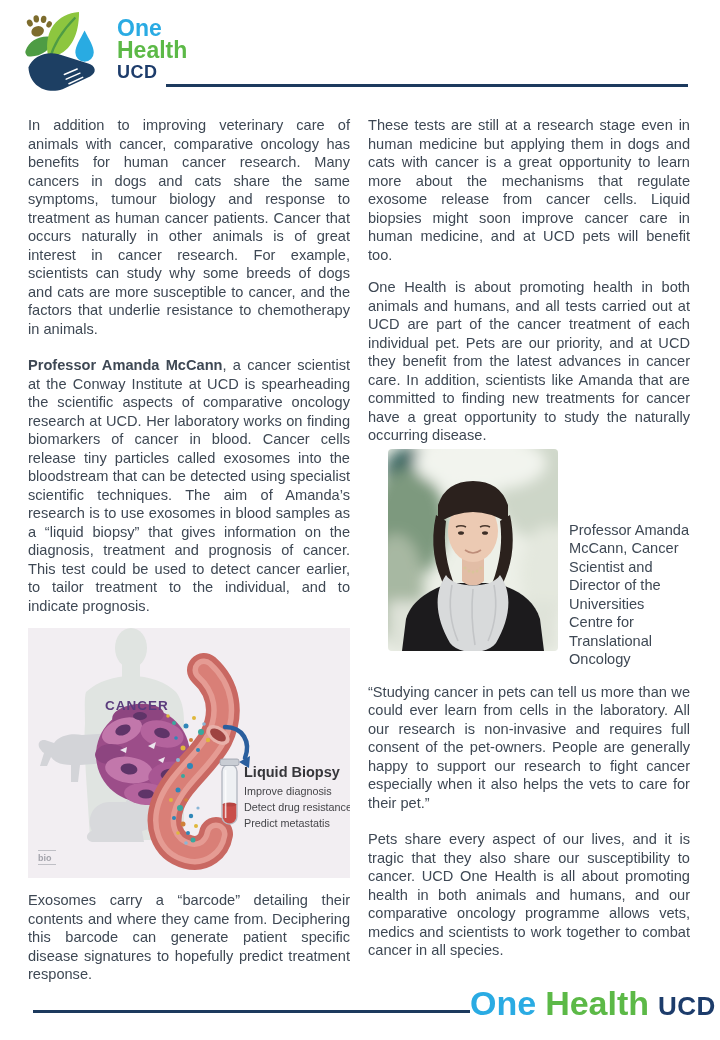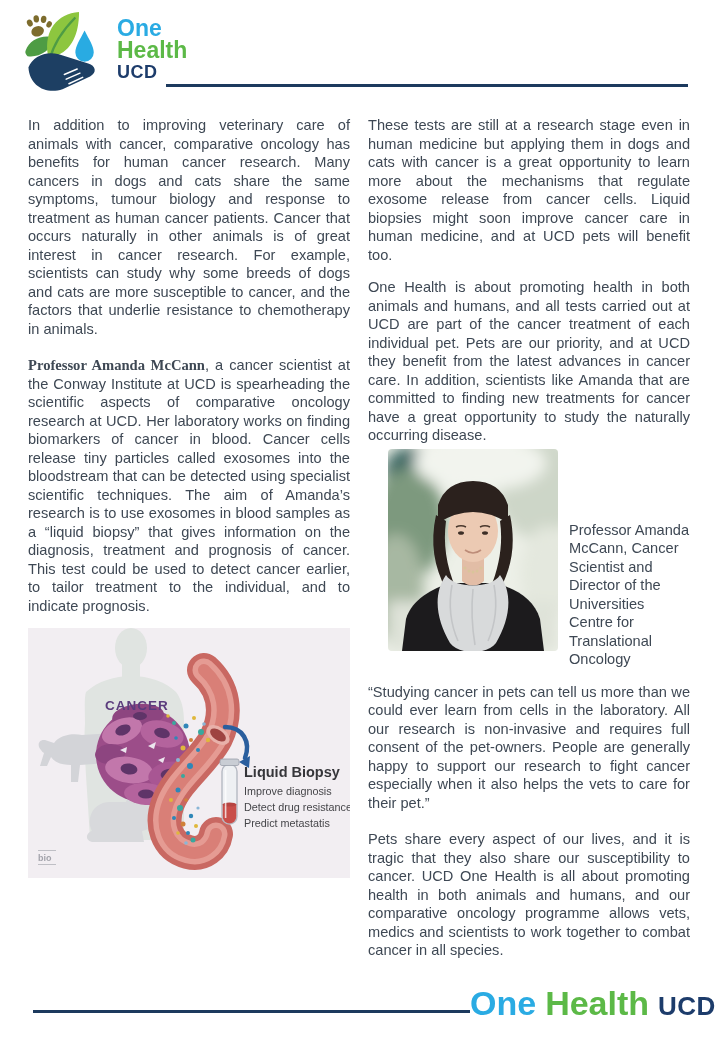--- a/index.html
+++ b/index.html
@@ -16,21 +16,21 @@
   .logo-text .w3{display:block;font-size:18px;color:#1d3c6b;line-height:21px;letter-spacing:.5px;}
   .rule{position:absolute;background:#1c3a5e;height:3px;}
   .rule-top{left:166px;top:84px;width:522px;}
   .rule-bottom{left:33px;top:1010px;width:437px;}
   
   .col{position:absolute;top:116px;width:322px;font-size:14.6px;line-height:18.5px;text-align:justify;}
   .col-left{left:28px;}
   .col-right{left:368px;}
   .col p{margin:0 0 18px;}
   .col p.tight{margin-bottom:13px;}
-  b{font-weight:700;font-family:Liberation Serif, serif;}
+  b{font-weight:700;}
   figure{margin:0 0 13px;width:322px;height:250px;}
   .photo-row{display:flex;margin:2px 0 14px;padding-left:20px;}
   .photo{width:170px;height:202px;border-radius:4px;overflow:hidden;flex:none;}
   .photo-caption{margin-left:11px;margin-top:72px;width:141px;text-align:left;line-height:18.5px;}
   .quote{margin:0 0 36px;}
   
   .footer-logo{position:absolute;left:470px;top:984px;display:flex;align-items:baseline;font-weight:bold;}
   .footer-logo .w1{font-size:34px;color:#2aabe3;}
   .footer-logo .w2{font-size:34px;color:#5cb947;margin-left:9px;}
   .footer-logo .w3{font-size:26px;color:#1d3c6b;margin-left:9px;letter-spacing:.5px;}
@@ -180,20 +180,21 @@
       <text x="216" y="199" font-family="Liberation Sans, sans-serif" font-size="10.8" fill="#46464a">Predict metastatis</text>
 
       <g>
         <rect x="10" y="222" width="18" height="0.9" fill="#b9b9c0"></rect>
         <text x="10" y="233" font-family="Liberation Sans, sans-serif" font-size="9" font-weight="bold" fill="#a3a3ab">bio</text>
         <rect x="10" y="236" width="18" height="0.9" fill="#b9b9c0"></rect>
       </g>
     </svg>
   </figure>
 
+  <p>Exosomes carry a “barcode” detailing their contents and where they came from. Deciphering this barcode can generate patient specific disease signatures to hopefully predict treatment response.</p>
 </div>
 
 <div class="col col-right">
   <p style="margin-bottom:14px">These tests are still at a research stage even in human medicine but applying them in dogs and cats with cancer is a great opportunity to learn more about the mechanisms that regulate exosome release from cancer cells. Liquid biopsies might soon improve cancer care in human medicine, and at UCD pets will benefit too.</p>
   <p style="margin-bottom:4px">One Health is about promoting health in both animals and humans, and all tests carried out at UCD are part of the cancer treatment of each individual pet. Pets are our priority, and at UCD they benefit from the latest advances in cancer care. In addition, scientists like Amanda that are committed to finding new treatments for cancer have a great opportunity to study the naturally occurring disease.</p>
 
   <div class="photo-row">
     <div class="photo">
       <svg width="170" height="202" viewBox="0 0 170 202">
         <defs>

